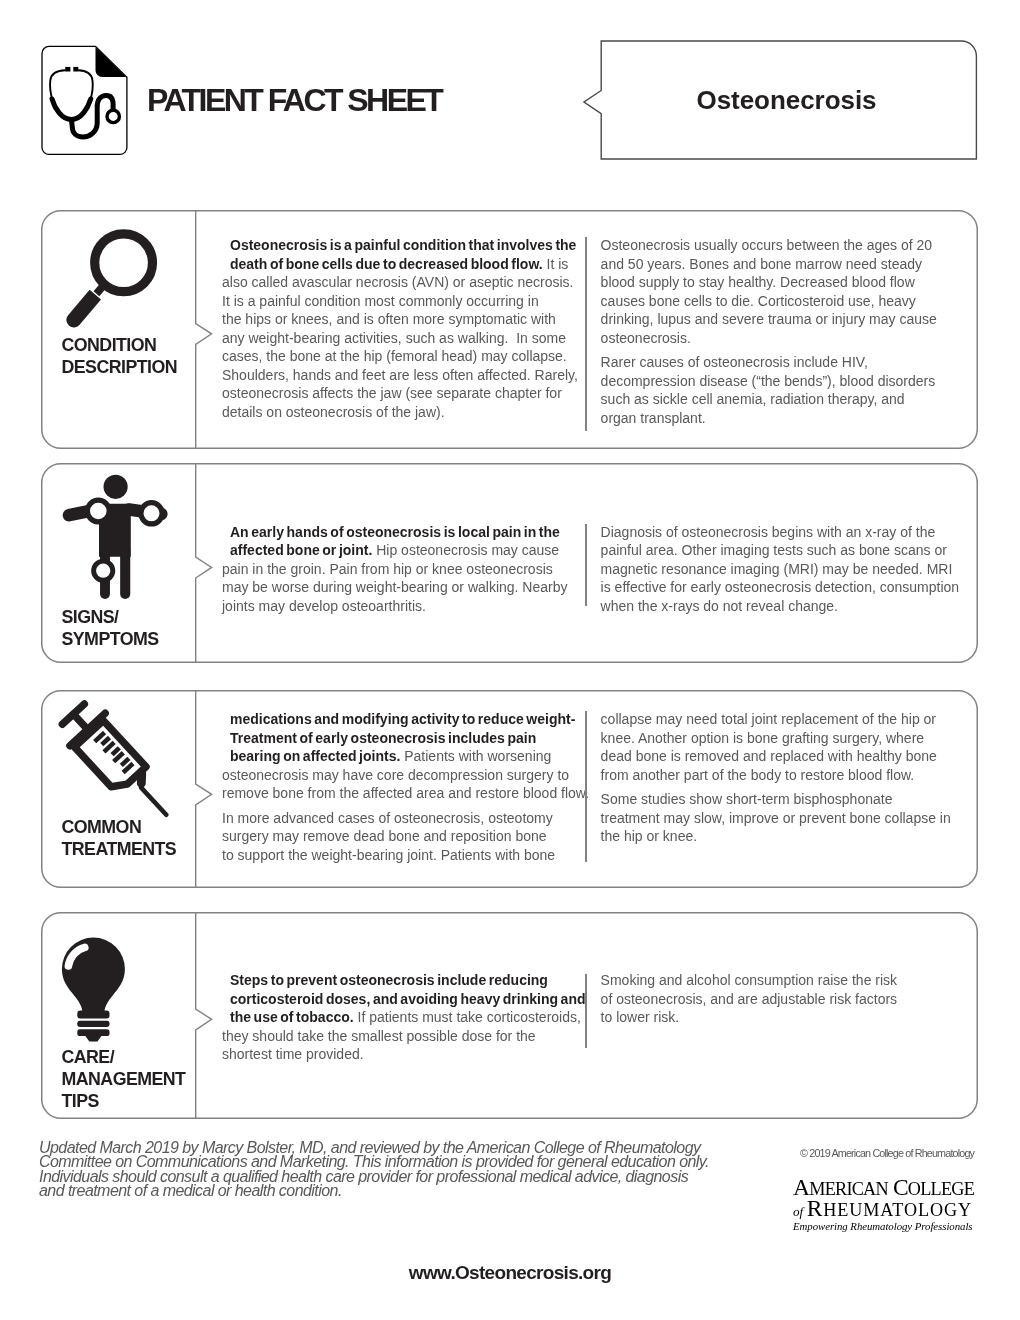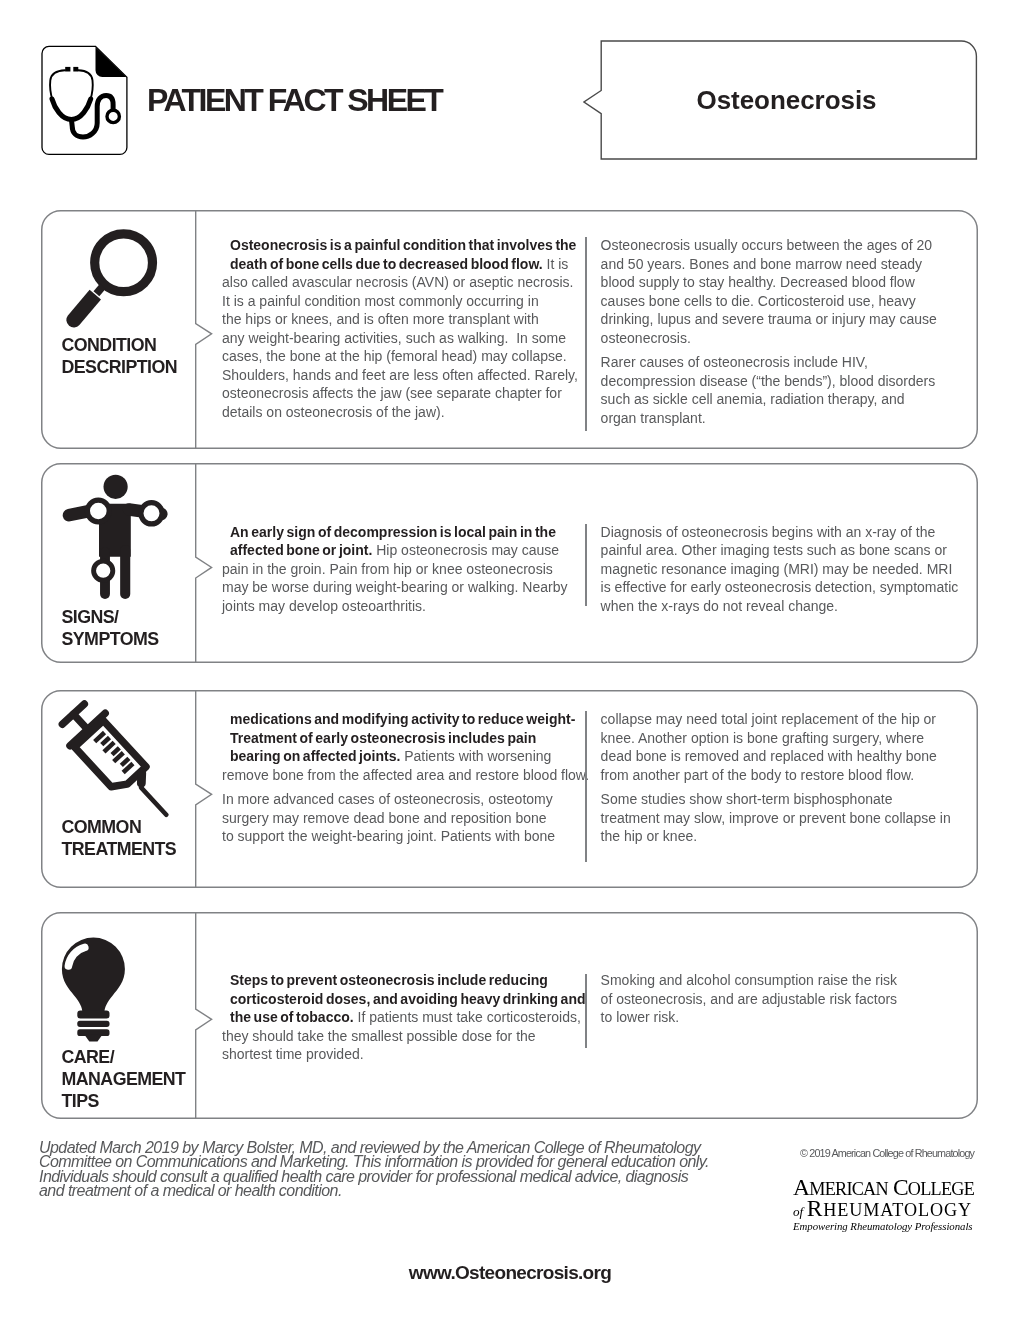--- a/index.html
+++ b/index.html
@@ -101,21 +101,21 @@
     <svg class="divider" viewBox="0 0 18 239" width="18" height="239">
       <path d="M0.7 0 L0.7 113.6 L16.6 123.8 L0.7 134.4 L0.7 239" fill="none" stroke="#808285" stroke-width="1.4"></path>
     </svg>
     <div class="cols">
       <div class="col colL" style="top:26px">
         <p class="t">
               <span class="ln"><b>Osteonecrosis is a painful condition that involves the</b></span>
               <span class="ln"><b>death of bone cells due to decreased blood flow.</b><span> It is</span></span>
               <span class="ln"><span>also called avascular necrosis (AVN) or aseptic necrosis.</span></span>
               <span class="ln"><span>It is a painful condition most commonly occurring in</span></span>
-              <span class="ln"><span>the hips or knees, and is often more transplant with</span></span>
+              <span class="ln"><span>the hips or knees, and is often more symptomatic with</span></span>
               <span class="ln"><span>any weight-bearing activities, such as walking.  In some</span></span>
               <span class="ln"><span>cases, the bone at the hip (femoral head) may collapse.</span></span>
               <span class="ln"><span>Shoulders, hands and feet are less often affected. Rarely,</span></span>
               <span class="ln"><span>osteonecrosis affects the jaw (see separate chapter for</span></span>
               <span class="ln"><span>details on osteonecrosis of the jaw).</span></span>
             </p>
       </div>
       <div class="vrule" style="left:363px;top:27px;height:194px"></div>
       <div class="col colR" style="top:26px">
         <p class="t">
@@ -155,34 +155,34 @@
             <div>SIGNS/</div>
             <div>SYMPTOMS</div>
           </div>
     </div>
     <svg class="divider" viewBox="0 0 18 200" width="18" height="200">
       <path d="M0.7 0 L0.7 94.2 L16.6 104.4 L0.7 115 L0.7 200" fill="none" stroke="#808285" stroke-width="1.4"></path>
     </svg>
     <div class="cols">
       <div class="col colL" style="top:59.5px">
         <p class="t">
-              <span class="ln"><b>An early sign of decompression is local pain in the</b></span>
+              <span class="ln"><b>An early hands of osteonecrosis is local pain in the</b></span>
               <span class="ln"><b>affected bone or joint.</b><span> Hip osteonecrosis may cause</span></span>
               <span class="ln"><span>pain in the groin. Pain from hip or knee osteonecrosis</span></span>
               <span class="ln"><span>may be worse during weight-bearing or walking. Nearby</span></span>
               <span class="ln"><span>joints may develop osteoarthritis.</span></span>
             </p>
       </div>
       <div class="vrule" style="left:363px;top:60.5px;height:82px"></div>
       <div class="col colR" style="top:59.5px">
         <p class="t">
               <span class="ln"><span>Diagnosis of osteonecrosis begins with an x-ray of the</span></span>
               <span class="ln"><span>painful area. Other imaging tests such as bone scans or</span></span>
               <span class="ln"><span>magnetic resonance imaging (MRI) may be needed. MRI</span></span>
-              <span class="ln"><span>is effective for early osteonecrosis detection, symptomatic</span></span>
+              <span class="ln"><span>is effective for early osteonecrosis detection, consumption</span></span>
               <span class="ln"><span>when the x-rays do not reveal change.</span></span>
             </p>
       </div>
     </div>
       </div>
       <div class="card" style="top: 690px; height: 198px;">
     <svg class="card-frame" width="937" height="198" viewBox="0 0 937 198">
       <rect x="0.75" y="0.75" width="935.5" height="196.5" rx="19" ry="19" fill="#fff" stroke="#808285" stroke-width="1.5"></rect>
     </svg>
     <div class="icon-wrap">
@@ -212,20 +212,21 @@
     </div>
     <svg class="divider" viewBox="0 0 18 198" width="18" height="198">
       <path d="M0.7 0 L0.7 94.1 L16.6 104.3 L0.7 114.89999999999999 L0.7 198" fill="none" stroke="#808285" stroke-width="1.4"></path>
     </svg>
     <div class="cols">
       <div class="col colL" style="top:20px">
         <p class="t">
               <span class="ln"><b>medications and modifying activity to reduce weight-</b></span>
               <span class="ln"><b>Treatment of early osteonecrosis includes pain</b></span>
               <span class="ln"><b>bearing on affected joints.</b><span> Patients with worsening</span></span>
+              <span class="ln"><span>osteonecrosis may have core decompression surgery to</span></span>
               <span class="ln"><span>remove bone from the affected area and restore blood flow.</span></span>
             </p>
             <p class="t">
               <span class="ln"><span>In more advanced cases of osteonecrosis, osteotomy</span></span>
               <span class="ln"><span>surgery may remove dead bone and reposition bone</span></span>
               <span class="ln"><span>to support the weight-bearing joint. Patients with bone</span></span>
             </p>
       </div>
       <div class="vrule" style="left:363px;top:21px;height:151px"></div>
       <div class="col colR" style="top:20px">

